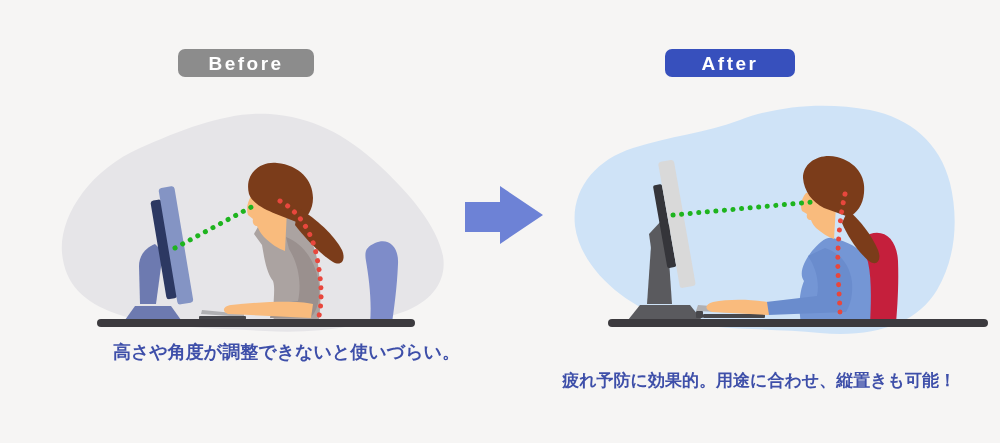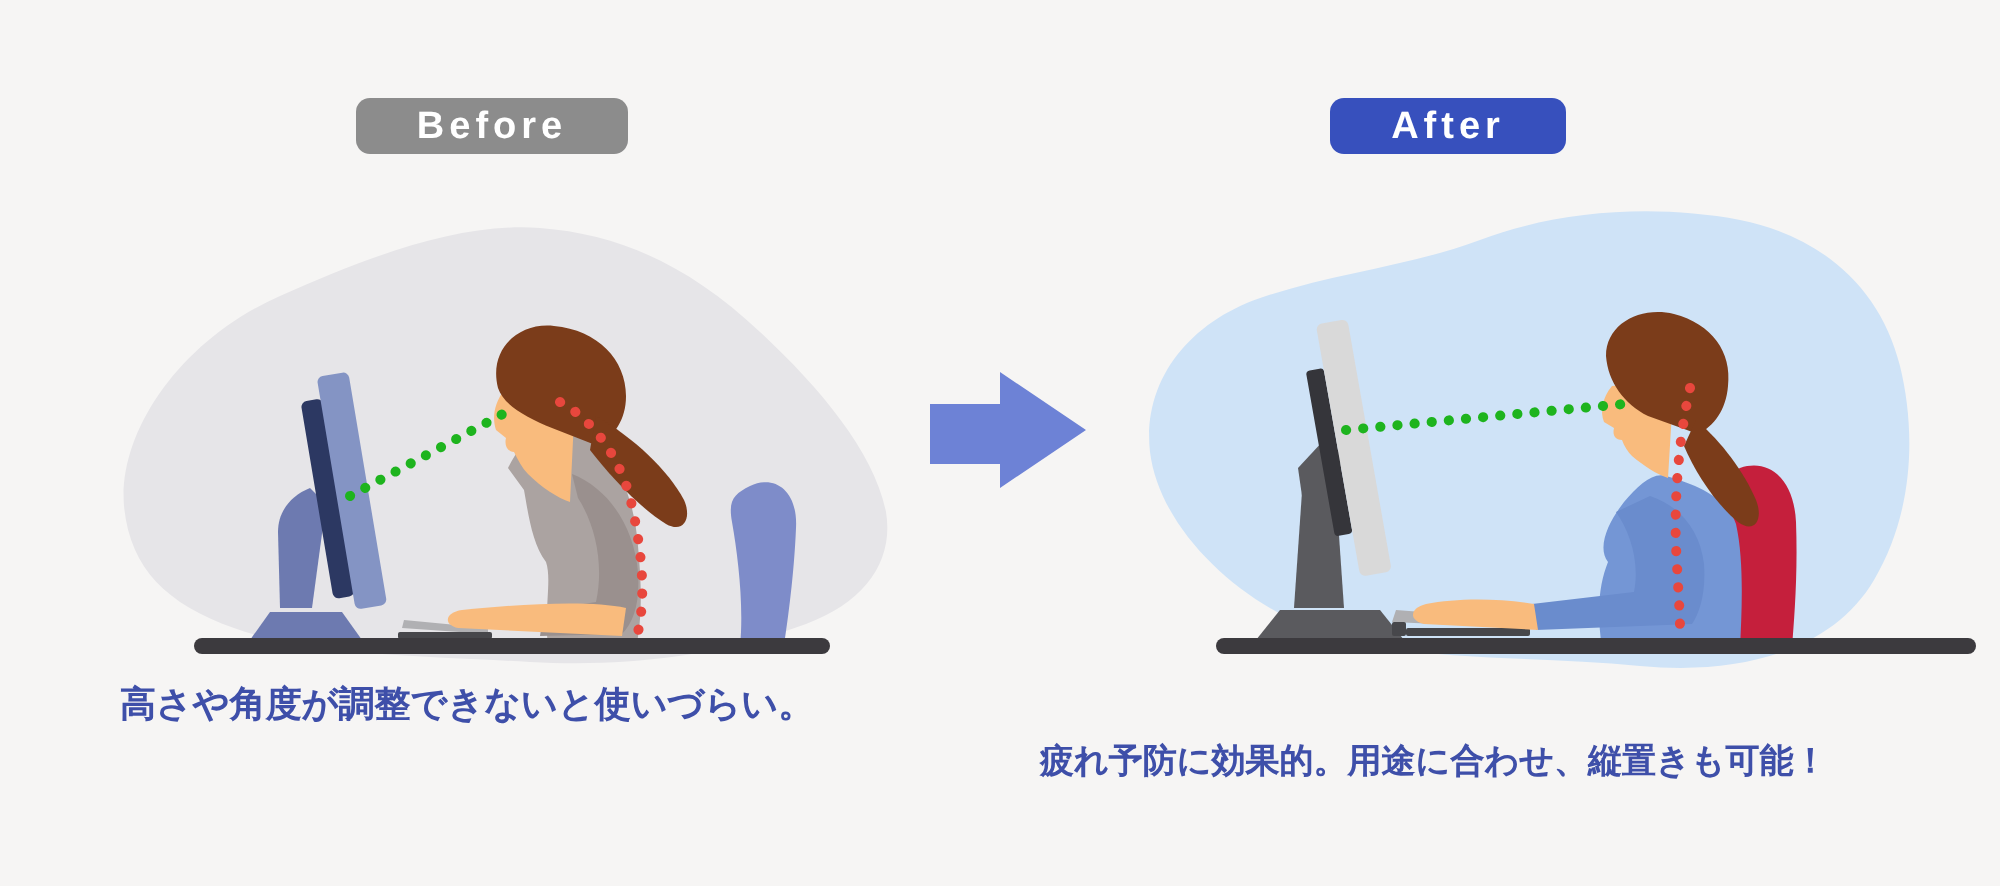--- a/index.html
+++ b/index.html
@@ -5,24 +5,24 @@
   html,body{margin:0;padding:0;}
   body{font-family:"Liberation Sans",sans-serif;background:var(--page-bg,#f6f5f4);}
   .stage{position:relative;width:1000px;height:443px;background:var(--page-bg,#f6f5f4);overflow:hidden;}
 
   .badge{
     position:absolute;display:flex;align-items:center;justify-content:center;
     color:var(--badge-text,#fff);font-size:19px;font-weight:600;letter-spacing:2.5px;
     border-radius:7px;line-height:1;
   }
   .badge-before{left:178px;top:49px;width:136px;height:28px;background:var(--before-badge-bg,#8c8c8c);}
-  .badge-after{left:665px;top:49px;width:118px;height:28px;background:var(--after-badge-bg,#3750bd);}
+  .badge-after{left:665px;top:49px;width:130px;height:28px;background:var(--after-badge-bg,#3750bd);}
 
   .caption{
-    position:absolute;color:var(--caption-text,#3e4fa9);font-weight:700;text-align:left;margin:0;
+    position:absolute;color:var(--caption-text,#3e4fa9);font-weight:700;text-align:right;margin:0;
   }
   .caption-before{left:60px;top:341px;width:400px;font-size:18px;line-height:1.3;}
   .caption-after{left:520px;top:338px;width:436px;font-size:17px;line-height:1.7;}
 
   .scene{position:absolute;display:block;}
   .scene-before{left:55px;top:98px;width:390px;height:240px;}
   .scene-after{left:565px;top:98px;width:425px;height:240px;}
   .arrow-svg{position:absolute;left:455px;top:178px;width:100px;height:74px;}
 
   

